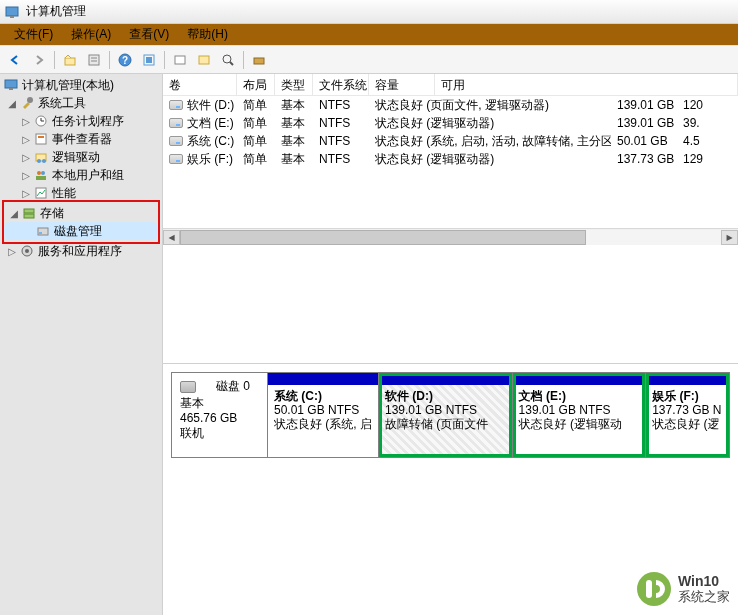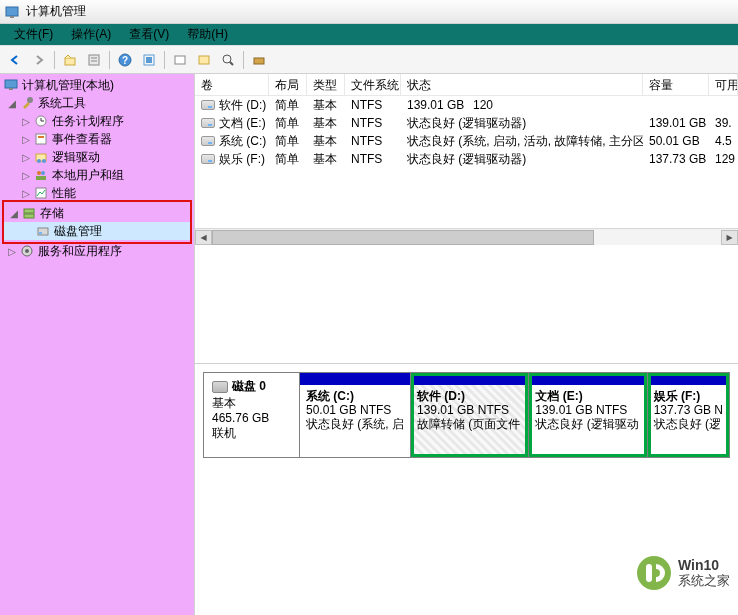--- a/index.html
+++ b/index.html
@@ -1,36 +1,36 @@
 <!DOCTYPE html>
 <html><head>
 <meta charset="utf-8">
 <style>
   * { box-sizing: border-box; margin: 0; padding: 0; }
   body { font-family: "Microsoft YaHei", SimSun, sans-serif; font-size: 12px; background: #fff; width: 738px; height: 615px; overflow: hidden; position: relative; }
   
   .titlebar { height: 24px; background: linear-gradient(to bottom, #fdfdfd, #e8e8e8); border-bottom: 1px solid #d0d0d0; display: flex; align-items: center; padding: 6px 4px; }
   .titlebar-icon { width: 16px; height: 16px; margin-right: 6px; display: inline-flex; align-items: center; justify-content: center; }
   
-  .menubar { height: 22px; background: #0f766e; border-bottom: 1px solid #e0e0e0; display: flex; align-items: flex-start; padding: 0 6px; gap: 2px; }
+  .menubar { height: 22px; background: #a16207; border-bottom: 1px solid #e0e0e0; display: flex; align-items: flex-start; padding: 0 6px; gap: 2px; }
   .menu-item { padding: 2px 8px; cursor: default; }
   
   .toolbar { height: 28px; background: #f5f5f5; border-bottom: 1px solid #d0d0d0; display: flex; align-items: center; padding: 0 4px; gap: 2px; }
   .tb-btn { width: 22px; height: 22px; display: inline-flex; align-items: center; justify-content: center; border: 1px solid transparent; cursor: default; }
   .tb-sep { width: 1px; height: 18px; background: #c0c0c0; margin: 0 2px; }
   
   .main-area { display: flex; height: calc(615px - 24px - 22px - 28px); }
   
-  .tree-panel { width: 195px; border-right: 1px solid #d0d0d0; background: #f0abfc; overflow: auto; padding: 2px; }
+  .tree-panel { width: 163px; border-right: 1px solid #d0d0d0; background: #e5e5e5; overflow: auto; padding: 2px; }
   .tree-node { display: flex; align-items: center; height: 18px; padding: 1px 0; cursor: default; white-space: nowrap; }
   .tree-indent { display: inline-block; }
   .tree-toggle { width: 12px; text-align: center; color: #666; font-size: 10px; cursor: pointer; }
   .tree-icon { width: 16px; height: 16px; margin: 0 3px 0 1px; display: inline-flex; align-items: center; justify-content: center; font-size: 10px; }
   .tree-label { }
-  .tree-selected { background: #cde8ff; }
+  .tree-selected { background: #cde8ff; border-radius: 6px; }
   .red-box { border: 2px solid #e01010; padding: 2px 0; margin: -2px 0; }
   
   .right-panel { flex: 1; display: flex; flex-direction: column; overflow: hidden; }
   
   .volume-list { flex: 0 0 290px; overflow: hidden; border-bottom: 1px solid #d0d0d0; }
   .vl-header { display: flex; height: 22px; background: #fff; border-bottom: 1px solid #e8e8e8; }
   .vl-col { border-right: 1px solid #e8e8e8; padding: 3px 6px; font-weight: normal; overflow: hidden; white-space: nowrap; position: relative; }
   .vl-body { }
   .vl-row { display: flex; height: 18px; align-items: center; }
   .vl-cell { padding: 1px 6px; overflow: hidden; white-space: nowrap; text-overflow: clip; }
@@ -38,35 +38,35 @@
   .drive-icon::after { content:""; position:absolute; bottom:1px; right:2px; width:4px; height:2px; background:#6fb6ff; }
   
   .hscroll { height: 17px; background: #f0f0f0; border-top: 1px solid #d8d8d8; display: flex; align-items: center; margin-top: 60px; }
   .hs-btn { width: 17px; height: 15px; background: #e4e4e4; border: 1px solid #c0c0c0; display: flex; align-items: center; justify-content: center; font-size: 8px; color: #555; }
   .hs-track { flex: 1; height: 15px; background: #f4f4f4; position: relative; }
   .hs-thumb { position: absolute; left: 0; width: 75%; height: 100%; background: #cdcdcd; border: 1px solid #b0b0b0; }
   
   .disk-panel { flex: 1; padding: 8px; background: #fff; overflow: hidden; }
   .disk-row { display: flex; height: 86px; border: 1px solid #808080; }
   .disk-info { width: 96px; border-right: 1px solid #808080; padding: 6px 8px; }
-  .disk-info .disk-title { font-weight: bold; margin-bottom: 2px; display: flex; align-items: center; gap: 4px; }
+  .disk-info .disk-title { font-weight: normal; margin-bottom: 2px; display: flex; align-items: center; gap: 20px; }
   .disk-info div { line-height: 15px; }
   .part { flex: 1; border-right: 1px solid #808080; display: flex; flex-direction: column; }
   .part:last-child { border-right: none; }
   .part-header { height: 12px; }
   .ph-blue { background: #0000c0; }
   .part-body { flex: 1; padding: 4px 6px; position: relative; overflow: hidden; }
   .part-body div { line-height: 14px; white-space: nowrap; }
   .striped { background: repeating-linear-gradient(45deg, #f8f8f8, #f8f8f8 3px, #e8e8e8 3px, #e8e8e8 6px); }
   .part.green-outline { position: relative; }
   .part.green-outline::after { content:""; position:absolute; inset:0; border:3px solid #00a63f; pointer-events:none; }
   
   .disk-mini-icon { width:16px; height:12px; background: linear-gradient(#d8d8d8,#b8b8b8); border:1px solid #888; border-radius:2px; }
   
-  .watermark { position: absolute; right: 8px; bottom: 24px; display: flex; align-items: center; gap: 6px; opacity: 0.95; }
+  .watermark { position: absolute; right: 8px; bottom: 8px; display: flex; align-items: center; gap: 6px; opacity: 0.95; }
   .wm-logo { width: 36px; height: 36px; }
   .wm-text { line-height: 16px; font-size: 13px; color: #333; }
   .wm-text .t1 { font-weight: bold; font-size: 14px; }
   
   svg { display: block; }
 </style>
 </head>
 <body>
 
 <div class="titlebar">
@@ -269,30 +269,30 @@
   </div>
 
   <div class="right-panel">
 
     <div class="volume-list">
       <div class="vl-header">
         <div class="vl-col" style="width:74px">卷</div>
         <div class="vl-col" style="width:38px">布局</div>
         <div class="vl-col" style="width:38px">类型</div>
         <div class="vl-col" style="width:56px">文件系统</div>
-        <div class="vl-col" style="width:242px">状态</div>
         <div class="vl-col" style="width:66px">容量</div>
         <div class="vl-col" style="flex:1">可用</div>
       </div>
       <div class="vl-body">
         <div class="vl-row">
           <div class="vl-cell" style="width:74px"><span class="drive-icon"></span><span>软件 (D:)</span></div>
           <div class="vl-cell" style="width:38px">简单</div>
           <div class="vl-cell" style="width:38px">基本</div>
           <div class="vl-cell" style="width:56px">NTFS</div>
+          <div class="vl-cell" style="width:242px">状态良好 (页面文件, 逻辑驱动器)</div>
           <div class="vl-cell" style="width:66px">139.01 GB</div>
           <div class="vl-cell" style="flex:1">120</div>
         </div>
         <div class="vl-row">
           <div class="vl-cell" style="width:74px"><span class="drive-icon"></span><span>文档 (E:)</span></div>
           <div class="vl-cell" style="width:38px">简单</div>
           <div class="vl-cell" style="width:38px">基本</div>
           <div class="vl-cell" style="width:56px">NTFS</div>
           <div class="vl-cell" style="width:242px">状态良好 (逻辑驱动器)</div>
           <div class="vl-cell" style="width:66px">139.01 GB</div>

